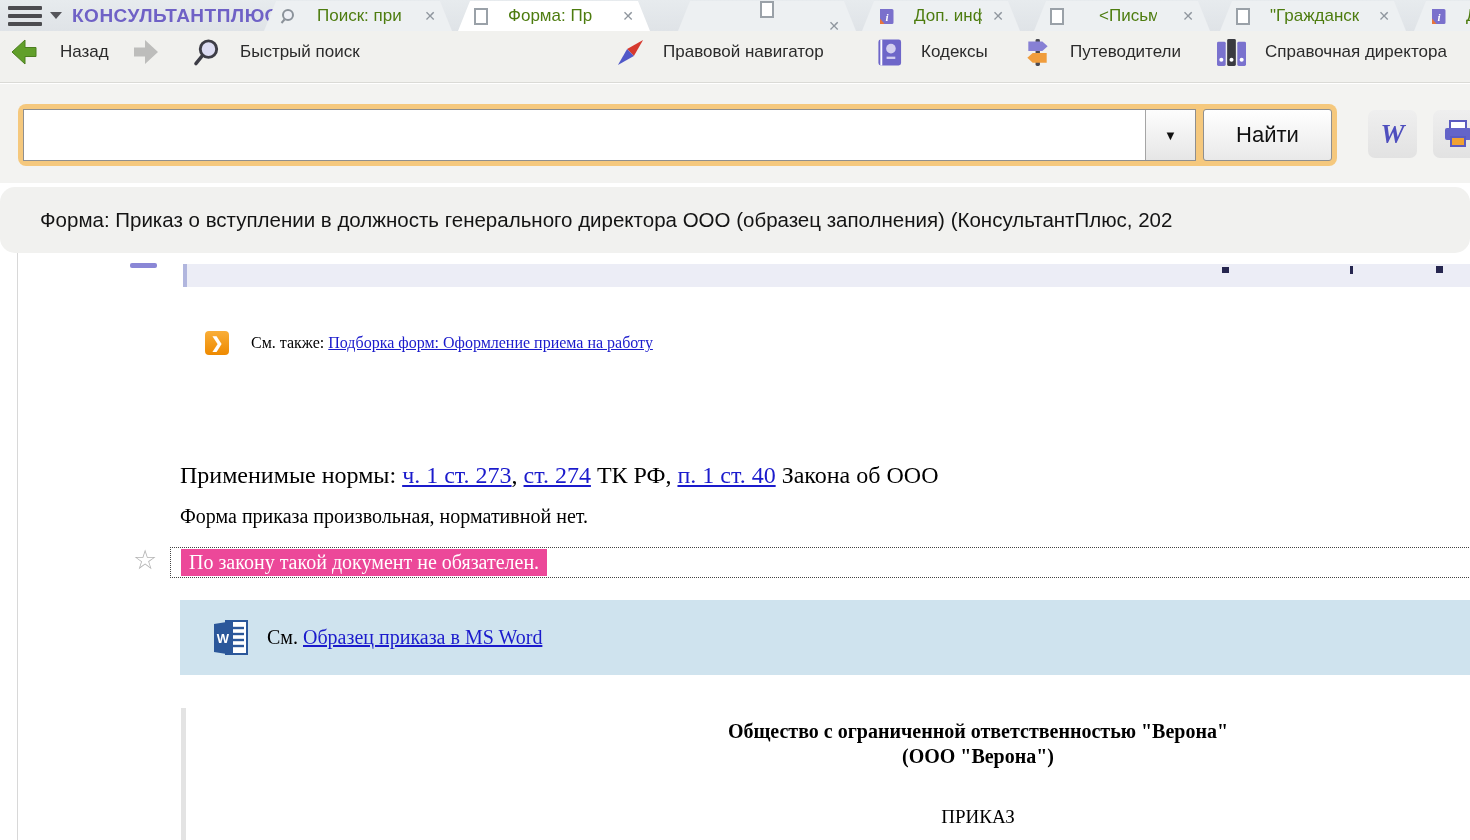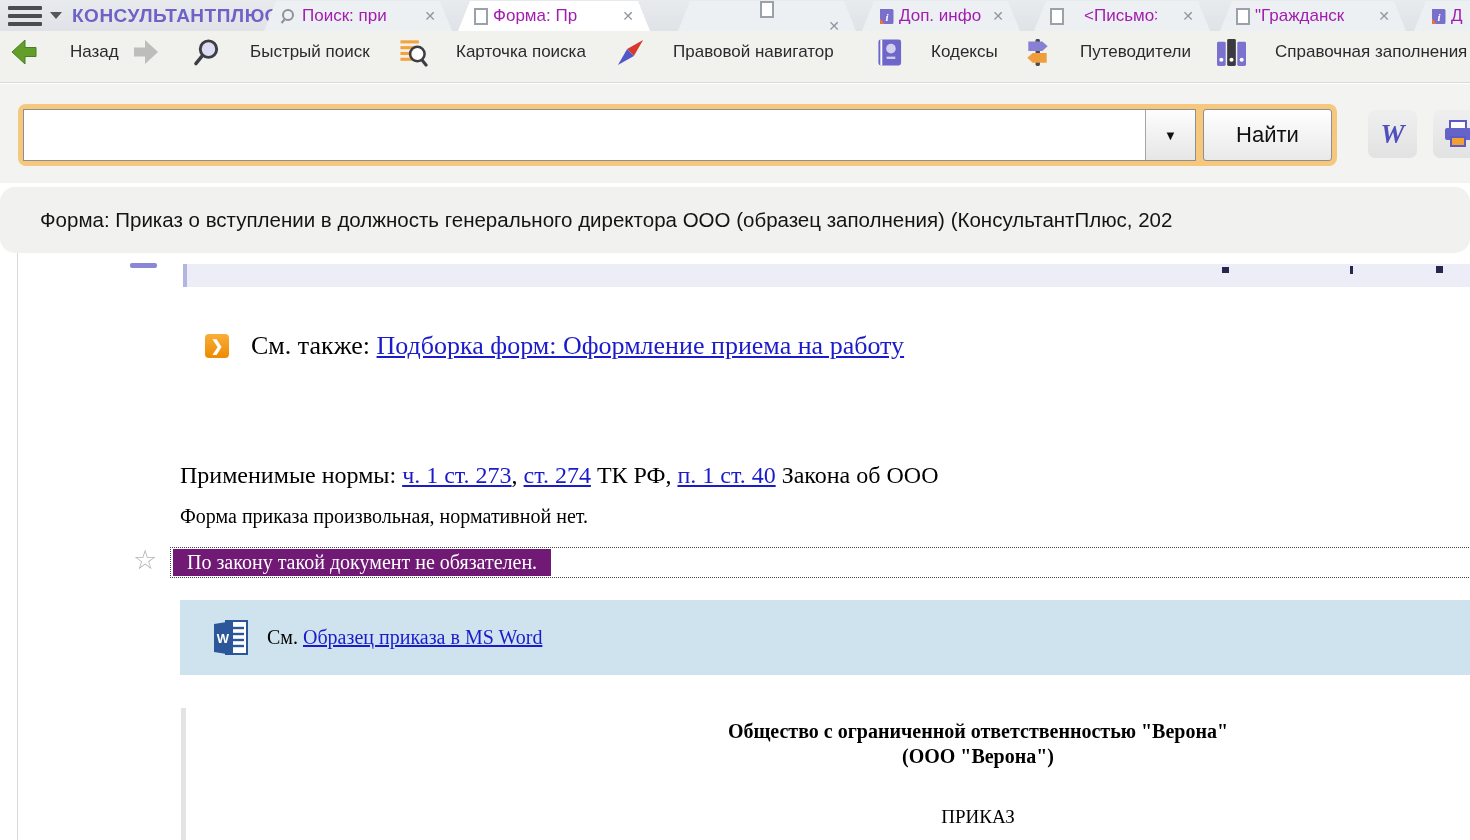--- a/index.html
+++ b/index.html
@@ -15,32 +15,32 @@
   .hamburger { display:inline-flex; flex-direction:column; gap:4px; }
   .hamburger i { display:block; width:34px; height:4px; background:#4c4c50; border-radius:1px; }
   .caret { width:0; height:0; border-left:6px solid transparent; border-right:6px solid transparent;
            border-top:7px solid #55555a; margin-left:2px; }
   .logo { font-size:19px; font-weight:bold; color:#6f61c6; letter-spacing:.5px; margin-left:10px;
           white-space:nowrap; }
   .tab { position:relative; height:30px; display:flex; align-items:center; padding:0 16px;
          background:#edf0f2; clip-path:polygon(12px 0, calc(100% - 12px) 0, 100% 100%, 0 100%);
          flex:none; cursor:pointer; }
   .tab.active { background:#ffffff; }
-  .tlabel { font-size:17px; color:#a21caf; white-space:nowrap; overflow:hidden; margin-left:5px; }
+  .tlabel { font-size:17px; color:#4d7c0f; white-space:nowrap; overflow:hidden; margin-left:20px; }
   .tclose { font-size:14px; color:#8f969e; margin-left:auto; padding-left:10px; cursor:pointer; }
   .ticon { display:inline-flex; flex:none; }
   .t1{width:188px;margin-left:6px;} .t2{width:192px;margin-left:6px;}
   .t3{width:178px;margin-left:28px;flex-direction:column;} .t4{width:158px;margin-left:6px;}
   .t5{width:176px;margin-left:14px;gap:15px;} .t6{width:186px;margin-left:10px;}
   .t7{width:250px;margin-left:8px;}
 
   
   .toolbar { position:absolute; left:0; top:31px; width:1470px; height:52px;
              background:#f1f1ee; border-bottom:1px solid #dadad6; }
-  .tool { position:absolute; top:0; height:42px; display:flex; align-items:center; gap:28px;
+  .tool { position:absolute; top:0; height:42px; display:flex; align-items:center; gap:18px;
           font-size:17px; color:#2b2b2b; cursor:pointer; white-space:nowrap; }
 
   
   .searchrow { position:absolute; left:0; top:84px; width:1470px; height:99px; background:#f3f3f1; }
   .searchbox { position:absolute; left:18px; top:20px; width:1319px; height:62px;
                background:#f5c87d; border-radius:8px; padding:5px; display:flex; gap:7px; }
   .inputwrap { display:flex; flex:1; border:1px solid #8f8f8f; background:#fff; }
   .searchbox input { flex:1; border:none; outline:none; font-size:22px; padding:0 12px;
                      font-family:"Liberation Sans",sans-serif; }
   .dropbtn { width:50px; border:none; border-left:1px solid #a5a5a5; cursor:pointer;
@@ -71,33 +71,33 @@
   .lavender-strip { position:absolute; left:183px; top:11px; right:0; height:23px; background:#ecedf6; }
   .strip-edge { position:absolute; left:0; top:0; width:4px; height:23px; background:#b1b6de; }
   .frag { position:absolute; background:#26264f; }
   .f1{left:1222px;top:14px;width:7px;height:6px;} .f2{left:1350px;top:13px;width:3px;height:8px;}
   .f3{left:1436px;top:13px;width:7px;height:7px;}
 
   .see-also-row { position:absolute; left:205px; top:78px; display:flex; align-items:center; gap:22px; }
   .sa-icon { width:24px; height:24px; border-radius:4px; background:linear-gradient(#f9ae38,#ee8a00);
              color:#fff; font-weight:bold; font-size:15px; display:inline-flex; align-items:center;
              justify-content:center; font-family:"Liberation Sans",sans-serif; }
-  .sa-text { font-size:26px; }
+  .sa-text { font-size:16px; }
   .doclink { color:#1b1bcc; text-decoration:underline; cursor:pointer; }
 
   .docheading { position:absolute; left:178px; top:143px; font-size:34px; font-weight:bold;
                 white-space:nowrap; font-family:"Liberation Serif",serif; }
   .norms { position:absolute; left:180px; top:209px; font-size:24px; white-space:nowrap; }
   .freeform { position:absolute; left:180px; top:252px; font-size:20px; white-space:nowrap; }
 
   .star { position:absolute; left:133px; top:293px; font-size:27px; color:#b4b4b4; cursor:pointer;
           font-family:"DejaVu Sans",sans-serif; line-height:27px; }
   .selbox { position:absolute; left:170px; top:294px; right:-3px; height:31px;
             border:1px dotted #444; display:flex; align-items:center; }
-  .hl { background:#701a75; color:#fff; font-size:20px; padding:2px 14px; margin-left:2px; white-space:nowrap; }
+  .hl { background:#ec4899; color:#fff; font-size:20px; padding:2px 8px; margin-left:10px; white-space:nowrap; }
 
   .bluebox { position:absolute; left:180px; top:347px; right:0; height:75px; background:#cfe3ee;
              display:flex; align-items:center; gap:16px; padding-left:31px; }
   .wb-text { font-size:20px;text-align:center; }
 
   .graybar { position:absolute; left:181px; top:455px; width:5px; height:132px; background:#e3e3e3; }
   .formtext { position:absolute; left:186px; top:466px; width:1584px; text-align:center; }
   .org1, .org2 { font-size:20px; font-weight:bold; line-height:25px; }
   .prikaz { font-size:19px; margin-top:37px; }
 
@@ -217,35 +217,20 @@
     <div class="tool" style="left:193px">
       <span>
         <svg width="29" height="29" viewBox="0 0 30 30">
             <circle cx="16" cy="11.5" r="8.5" fill="#dcdcf2" stroke="#3d3d46" stroke-width="3"></circle>
             <line x1="9.5" y1="18.5" x2="3" y2="26.5" stroke="#3d3d46" stroke-width="3.5" stroke-linecap="round"></line>
           </svg>
       </span>
       <span>Быстрый поиск</span>
     </div>
 
-    <div class="tool" style="left:398px">
-      <span>
-        <svg width="30" height="29" viewBox="0 0 30 30">
-            <g stroke="#f2a33c" stroke-width="3.2">
-              <line x1="2" y1="4" x2="21" y2="4"></line>
-              <line x1="2" y1="10" x2="15" y2="10"></line>
-              <line x1="2" y1="16" x2="15" y2="16"></line>
-              <line x1="2" y1="22" x2="19" y2="22"></line>
-            </g>
-            <circle cx="19.5" cy="16.5" r="7.5" fill="#ffffff" fill-opacity="0.88" stroke="#3d3d46" stroke-width="2.6"></circle>
-            <line x1="24.5" y1="23" x2="28.5" y2="28" stroke="#3d3d46" stroke-width="3.2" stroke-linecap="round"></line>
-          </svg>
-      </span>
-      <span>Карточка поиска</span>
-    </div>
 
     <div class="tool" style="left:616px">
       <span>
         <svg width="29" height="29" viewBox="0 0 30 30">
             <polygon points="28,2 11.5,11.5 18.5,18.5" fill="#d6392e"></polygon>
             <polygon points="2,28 18.5,18.5 11.5,11.5" fill="#5058c8"></polygon>
           </svg>
       </span>
       <span>Правовой навигатор</span>
     </div>
@@ -277,21 +262,21 @@
       <span>
         <svg width="31" height="29" viewBox="0 0 32 30">
             <rect x="1" y="4" width="9" height="25" rx="1.5" fill="#7a72ce"></rect>
             <rect x="11.5" y="1" width="9" height="28" rx="1.5" fill="#3a3a40"></rect>
             <rect x="22" y="4" width="9" height="25" rx="1.5" fill="#7a72ce"></rect>
             <circle cx="5.5" cy="22.5" r="2.1" fill="#fff"></circle>
             <circle cx="16" cy="22.5" r="2.1" fill="#fff"></circle>
             <circle cx="26.5" cy="22.5" r="2.1" fill="#fff"></circle>
           </svg>
       </span>
-      <span>Справочная заполнения</span>
+      <span>Справочная директора</span>
     </div>
   </div>
 
   <div class="searchrow">
     <div class="searchbox">
       <div class="inputwrap">
         <input type="text" value="" style="">
         <button class="dropbtn">
           <span class="dropglyph">▼</span>
         </button>

